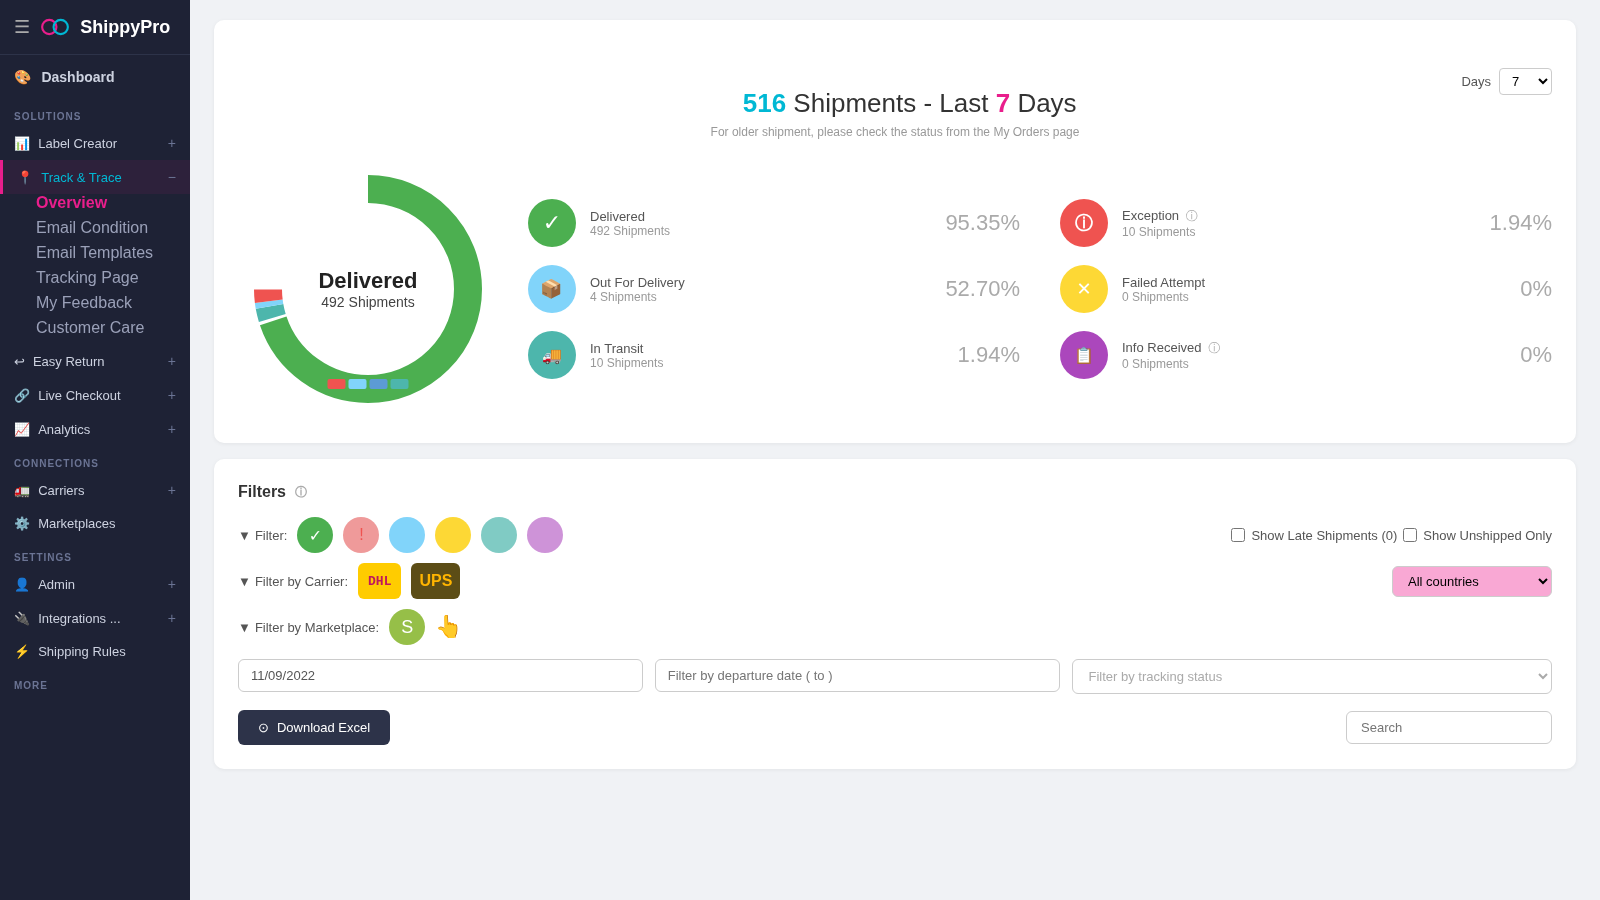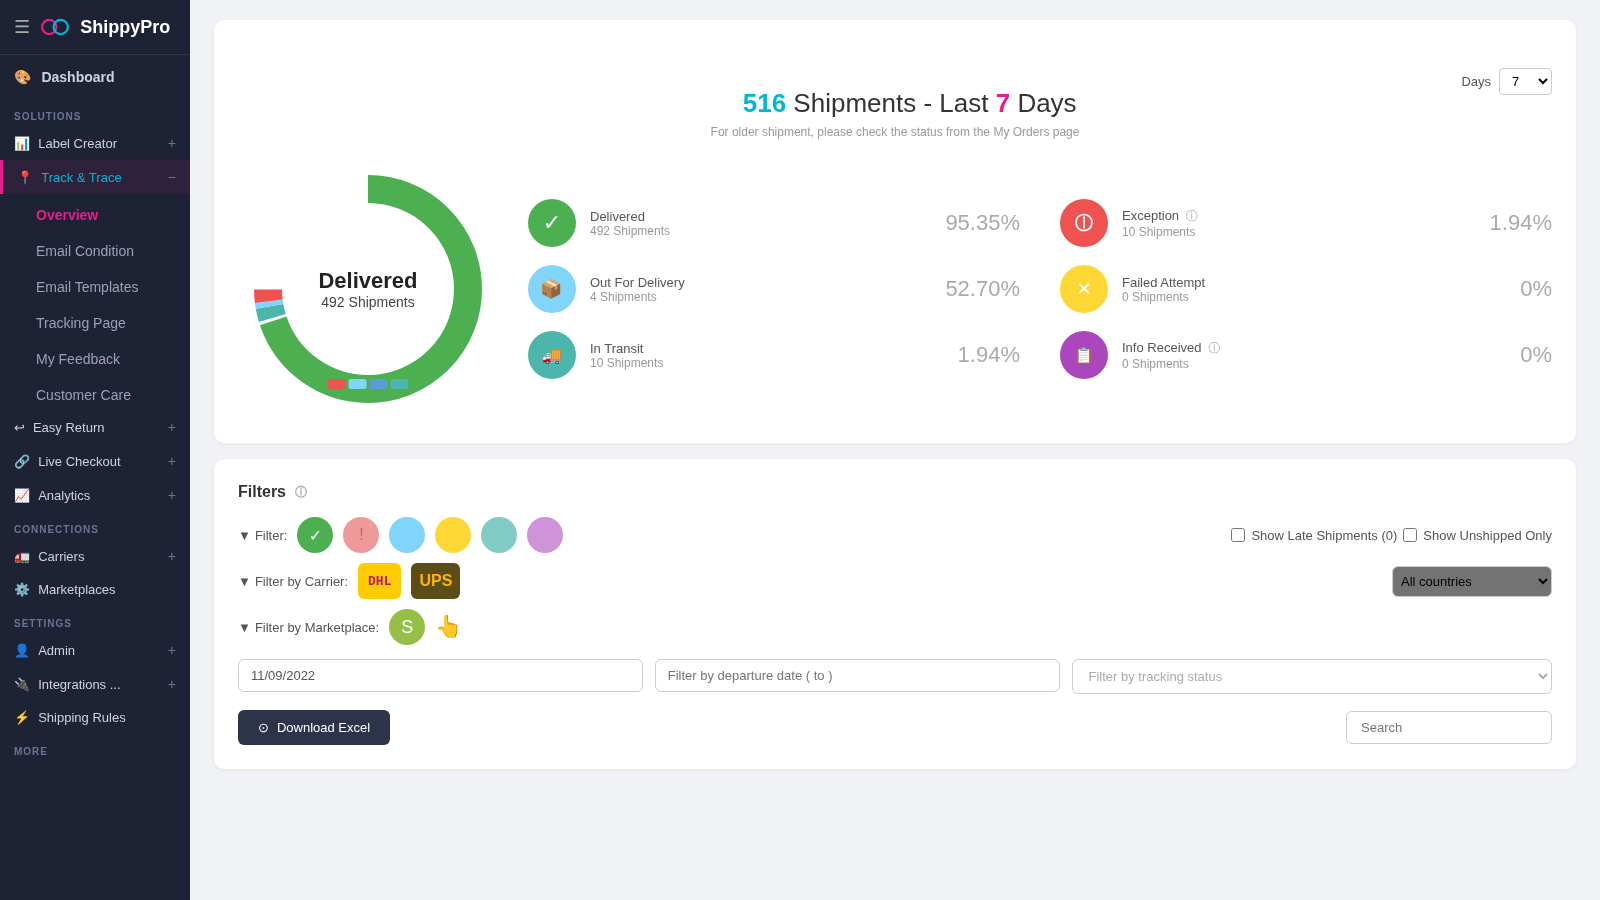--- a/index.html
+++ b/index.html
@@ -46,22 +46,22 @@
       padding: 9px 14px;
       font-size: 13px; color: #cdd2e0; cursor: pointer;
       position: relative;
     }
     .sidebar-item.active { color: #00b8d4; border-left: 3px solid #e91e8c; background: rgba(233,30,140,0.08); }
     .sidebar-item .plus-icon { margin-left: auto; font-size: 14px; color: #6b7494; }
     .sidebar-item .minus-icon { margin-left: auto; font-size: 14px; color: #6b7494; }
 
     .sidebar-sub { padding-left: 36px; }
     .sidebar-sub-item {
-      padding: 13px 14px 7px 0;
-      font-size: 14px; color: #9aa0b8; cursor: pointer;
+      padding: 0 14px 7px 0;
+      font-size: 16px; color: #9aa0b8; cursor: pointer;
     }
     .sidebar-sub-item.active { color: #e91e8c; font-weight: 600; }
 
     
     .main-content {
       flex: 1;
       overflow-y: auto;
       padding: 20px 24px;
       background: #f0f2f5;
     }
@@ -195,22 +195,22 @@
     .marketplace-cursor { font-size: 22px; cursor: pointer; }
 
     .filter-right {
       margin-left: auto;
       display: flex; flex-direction: row; align-items: flex-end; gap: 6px;
     }
     .checkbox-row { display: flex; align-items: center; gap: 6px; font-size: 13px; color: #555; }
     .filter-checkbox { width: 14px; height: 14px; cursor: pointer; }
 
     .country-select {
-      border: 1px solid #ccc; border-radius: 6px; padding: 6px 4px;
-      font-size: 13px; background: #737373; cursor: pointer; min-width: 160px;
+      border: 1px solid #ccc; border-radius: 6px; padding: 6px 11px;
+      font-size: 13px; background: #f9a8d4; cursor: pointer; min-width: 160px;
     }
 
     
     .date-filters-row {
       display: flex; gap: 12px; margin-top: 14px; align-items: flex-start;
     }
     .date-input {
       flex: 1; border: 1px solid #ccc; border-radius: 6px;
       padding: 8px 12px; font-size: 13px; color: #555; background: #fff;
     }

